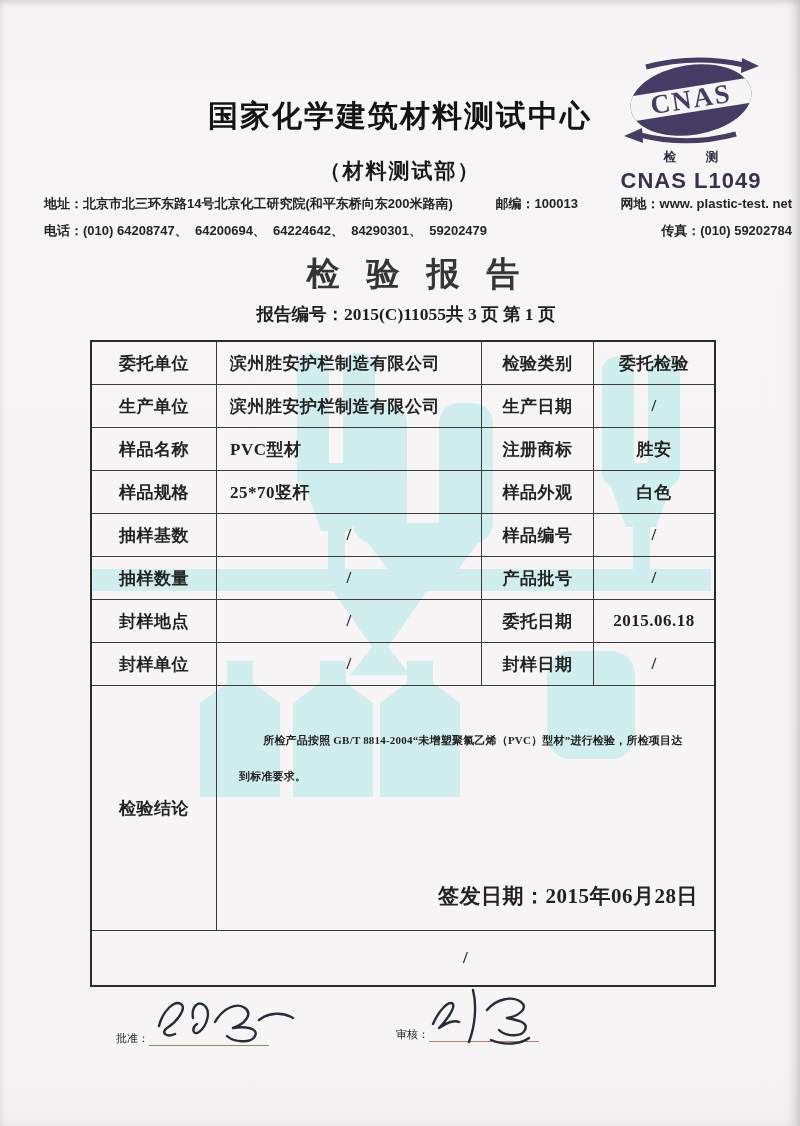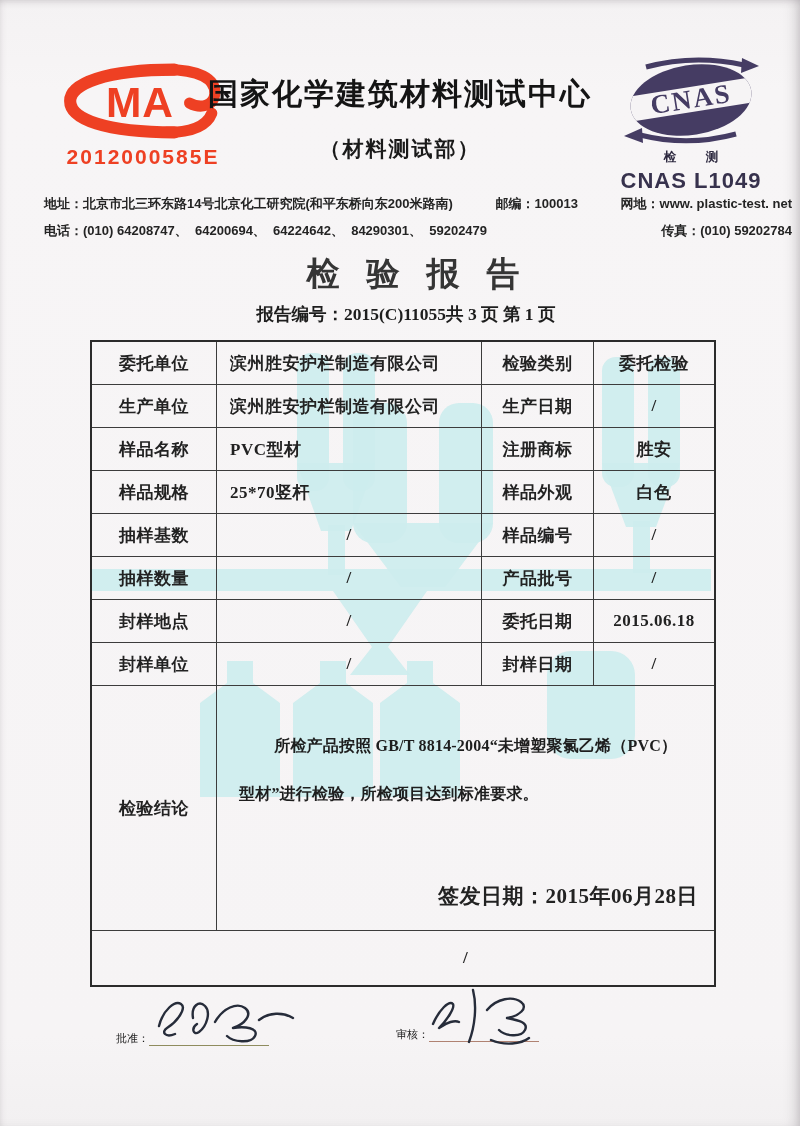--- a/index.html
+++ b/index.html
@@ -18,21 +18,21 @@
   }
   
   .watermark{position:absolute;left:85px;top:345px;width:635px;height:660px;}
   .watermark svg{width:100%;height:100%;}
   .wm{fill:#cdedee;opacity:.92;}
   
   .cma{position:absolute;left:52px;top:60px;width:182px;text-align:center;}
   .cma svg{width:172px;height:82px;display:block;margin:0 auto;}
   .cma-no{margin-top:3px;font-family:"Liberation Sans","DejaVu Sans",sans-serif;
     font-weight:bold;font-size:21px;letter-spacing:2px;color:#ee4023;}
-  .org{position:absolute;left:185px;top:74px;width:430px;text-align:center;}
+  .org{position:absolute;left:185px;top:96px;width:430px;text-align:center;}
   .org-title{font-size:30px;font-weight:bold;letter-spacing:2px;color:#141414;}
   .org-sub{margin-top:20px;font-size:21px;font-weight:bold;letter-spacing:2px;color:#1a1a1a;}
   .cnas{position:absolute;left:602px;top:54px;width:178px;text-align:center;}
   .cnas svg{width:152px;height:94px;display:block;margin:0 auto;}
   .cnas-tag{margin-top:1px;font-size:12.5px;font-weight:bold;letter-spacing:13px;
     text-indent:13px;color:#2e2a40;font-family:"Liberation Sans","DejaVu Sans",sans-serif;}
   .cnas-acc{margin-top:2px;font-size:22px;font-weight:bold;letter-spacing:1px;color:#37324d;
     font-family:"Liberation Sans","DejaVu Sans",sans-serif;}
   
   .contact{position:absolute;left:44px;top:190px;width:748px;
@@ -51,21 +51,21 @@
     grid-template-rows:repeat(8,43px) 245px 54px;
     border:2.6px solid #2b2b2b;width:622px;}
   .c{border-right:1.6px solid #3c3c3c;border-bottom:1.6px solid #3c3c3c;
     display:flex;align-items:center;justify-content:center;
     font-size:17px;font-weight:bold;color:#222;letter-spacing:.5px;}
   .c.nr{border-right:none;}
   .c.nb{border-bottom:none;}
   .c.left{justify-content:flex-start;padding-left:13px;}
   .c.concl{grid-column:2/5;display:block;position:relative;}
   .concl-text{padding:36px 24px 0 22px;text-indent:2.2em;
-    font-size:16px;line-height:48px;letter-spacing:.2px;color:#1e1e1e;}
+    font-size:11px;line-height:36px;letter-spacing:.2px;color:#1e1e1e;}
   .sign-date{position:absolute;right:16px;bottom:20px;font-size:21px;font-weight:bold;}
   
   .signoff{position:absolute;left:0;top:1000px;width:100%;height:100px;}
   .sig-group{position:absolute;display:flex;align-items:flex-end;
     font-size:11px;font-weight:normal;color:#1d1d1d;}
   .sig-approve{left:116px;top:18px;}
   .sig-review{left:396px;top:14px;}
   .sig-line{display:inline-block;height:27px;position:relative;}
   .sig-approve .sig-line{width:120px;border-bottom:1.5px solid #8f8c5e;}
   .sig-review .sig-line{width:110px;border-bottom:1.5px solid #b08272;}
@@ -99,29 +99,20 @@
       <polygon class="wm" points="248,246 342,246 303,302 287,302"></polygon>
       <polygon class="wm" points="287,302 303,302 325,330 265,330"></polygon>
 
       <polygon class="wm" points="142,316 168,316 168,338 195,358 195,452 115,452 115,358 142,338"></polygon>
       <polygon class="wm" points="235,316 261,316 261,338 288,358 288,452 208,452 208,358 235,338"></polygon>
       <polygon class="wm" points="322,316 348,316 348,338 375,358 375,452 295,452 295,358 322,338"></polygon>
       <rect class="wm" x="462" y="306" width="88" height="108" rx="24"></rect>
     </svg>
   </div>
 
-  <div class="cma">
-    <svg viewBox="0 0 170 80">
-      <path d="M116 9 C48 9 13 23 13 40 C13 58 48 71 116 71" fill="none" stroke="#ee4023" stroke-width="12" stroke-linecap="round"></path>
-      <path d="M108 9 C140 9 157 18 156 33 C155 45 142 48 131 42" fill="none" stroke="#ee4023" stroke-width="11" stroke-linecap="round"></path>
-      <path d="M108 71 C131 71 148 65 153 52" fill="none" stroke="#ee4023" stroke-width="11" stroke-linecap="round"></path>
-      <text x="82" y="56" text-anchor="middle" font-family="Liberation Sans, DejaVu Sans, sans-serif" font-size="42" font-weight="bold" fill="#ee4023" letter-spacing="1">MA</text>
-    </svg>
-    <div class="cma-no">2012000585E</div>
-  </div>
 
   <div class="org">
     <div class="org-title">国家化学建筑材料测试中心</div>
     <div class="org-sub">（材料测试部）</div>
   </div>
 
   <div class="cnas">
     <svg viewBox="0 0 150 94">
       <defs>
           <clipPath id="cnasClip">

